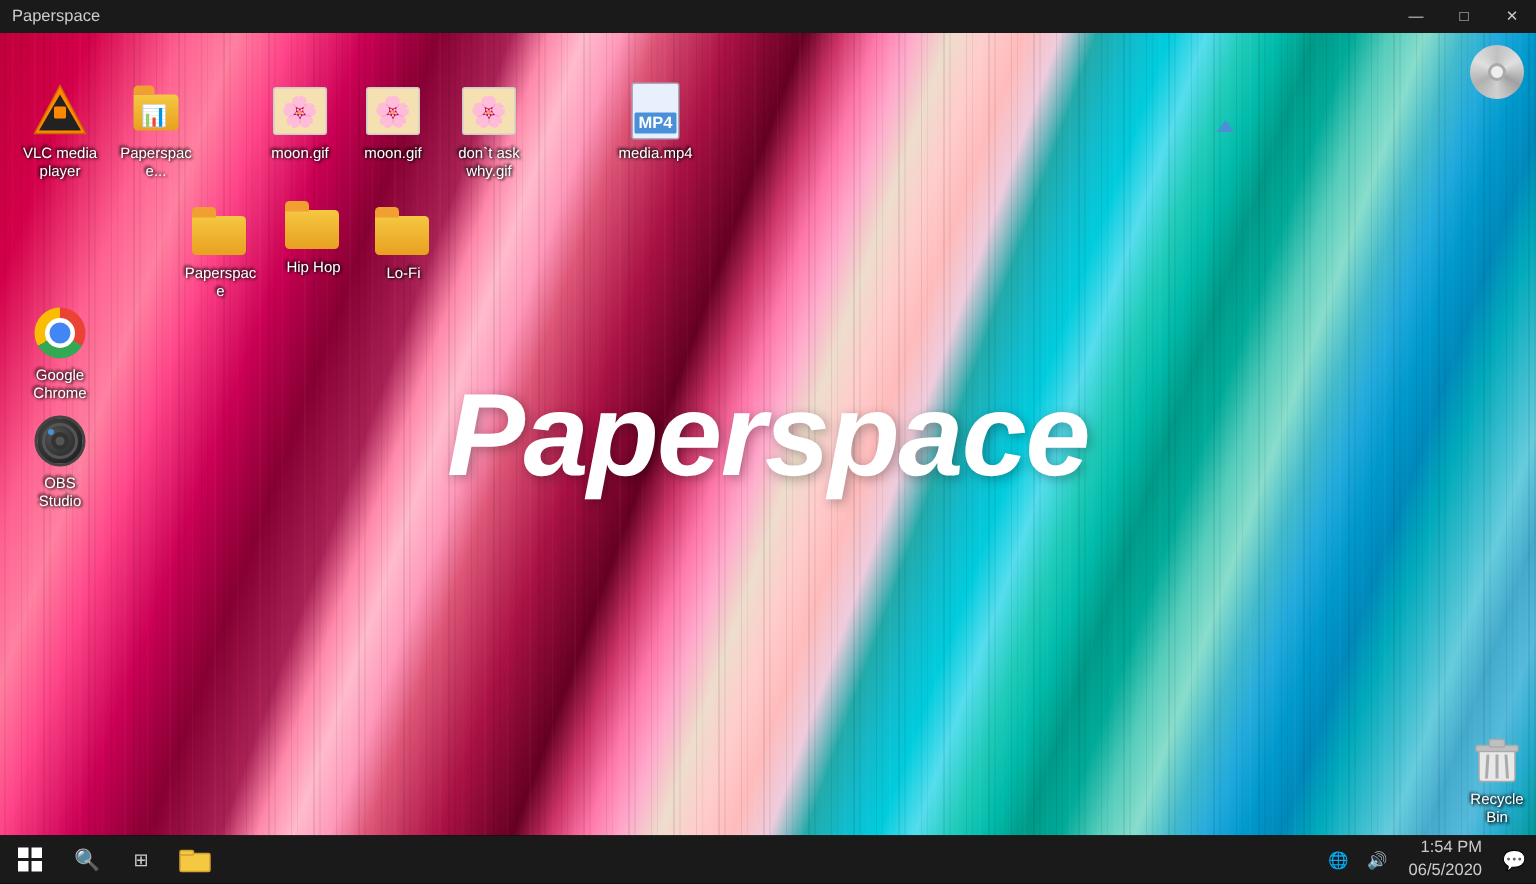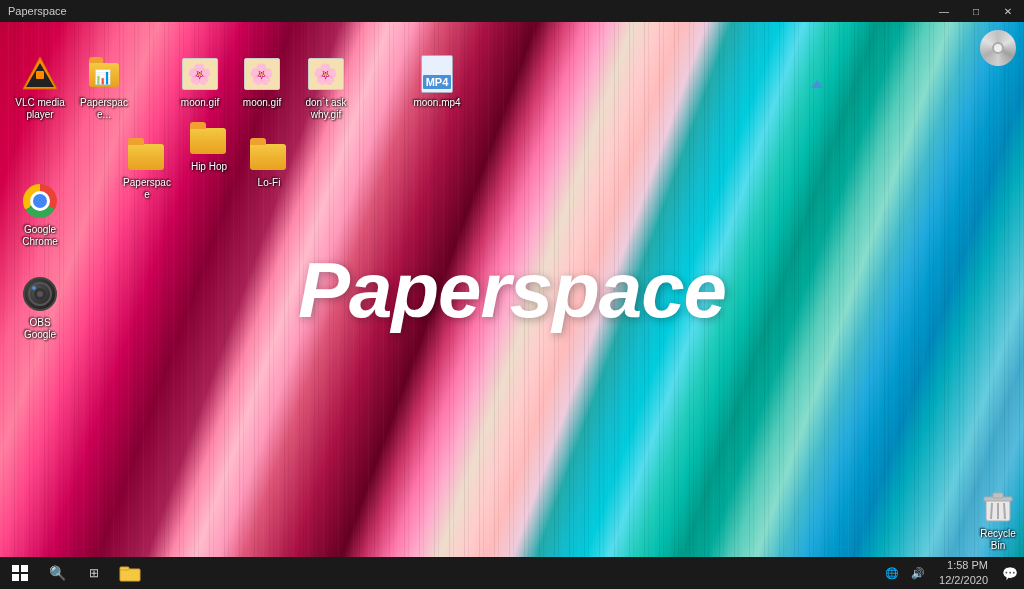--- a/index.html
+++ b/index.html
@@ -416,72 +416,72 @@
       <span class="icon-label">don`t ask why.gif</span>
     </div>
 
     <div class="icon" style="top:28px;left:405px;">
       <div class="icon-img">
         <div style="width:32px;height:38px;background:#e8f0fe;border:1px solid #aab;border-radius:2px;display:flex;flex-direction:column;align-items:center;justify-content:flex-end;padding-bottom:3px;">
           <div style="font-size:11px;background:#4a90d9;color:white;padding:1px 3px;border-radius:1px;font-weight:bold;">MP4</div>
           <div style="position:absolute;top:30px;left:406px;width:0;height:0;border-left:6px solid transparent;border-right:6px solid transparent;border-bottom:8px solid #4a90d9;margin-bottom:2px;"></div>
         </div>
       </div>
-      <span class="icon-label">moon.mp4</span>
+      <span class="icon-label">media.mp4</span>
     </div>
 
     <div class="icon" style="top:108px;left:115px;">
       <div class="icon-img">
         <div style="position:relative;width:38px;height:32px;">
           <div style="position:absolute;top:6px;left:0;width:36px;height:26px;background:linear-gradient(180deg,#f5c842,#e8a020);border-radius:0 3px 3px 3px;"></div>
           <div style="position:absolute;top:0;left:0;width:16px;height:7px;background:#f0a030;border-radius:3px 3px 0 0;"></div>
         </div>
       </div>
       <span class="icon-label">Paperspace</span>
     </div>
 
-    <div class="icon" style="top:92px;left:177px;">
+    <div class="icon" style="top:104px;left:177px;">
       <div class="icon-img">
         <div style="position:relative;width:38px;height:32px;">
           <div style="position:absolute;top:6px;left:0;width:36px;height:26px;background:linear-gradient(180deg,#f5c842,#e8a020);border-radius:0 3px 3px 3px;"></div>
           <div style="position:absolute;top:0;left:0;width:16px;height:7px;background:#f0a030;border-radius:3px 3px 0 0;"></div>
         </div>
       </div>
       <span class="icon-label">Hip Hop</span>
     </div>
 
     <div class="icon" style="top:108px;left:237px;">
       <div class="icon-img">
         <div style="position:relative;width:38px;height:32px;">
           <div style="position:absolute;top:6px;left:0;width:36px;height:26px;background:linear-gradient(180deg,#f5c842,#e8a020);border-radius:0 3px 3px 3px;"></div>
           <div style="position:absolute;top:0;left:0;width:16px;height:7px;background:#f0a030;border-radius:3px 3px 0 0;"></div>
         </div>
       </div>
       <span class="icon-label">Lo-Fi</span>
     </div>
 
-    <div class="icon" style="top:155px;left:8px;">
+    <div class="icon" style="top:176px;left:8px;">
       <div class="icon-img">
         <div class="chrome-icon"></div>
       </div>
       <span class="icon-label">Google Chrome</span>
     </div>
 
     <div class="icon" style="top:248px;left:8px;">
       <div class="icon-img">
         <div class="obs-circle">
           <svg width="26" height="26" viewBox="0 0 26 26">
             <circle cx="13" cy="13" r="11" fill="none" stroke="#555" stroke-width="2"></circle>
             <circle cx="13" cy="13" r="6" fill="#333"></circle>
             <circle cx="13" cy="13" r="3" fill="#555"></circle>
             <circle cx="7" cy="7" r="2" fill="#4a90d9"></circle>
           </svg>
         </div>
       </div>
-      <span class="icon-label">OBS Google</span>
+      <span class="icon-label">OBS Studio</span>
     </div>
 
     <div class="icon" style="top:463px;left:966px;">
       <div class="icon-img recycle-icon">
         <svg width="34" height="36" viewBox="0 0 34 36">
           <rect x="5" y="10" width="24" height="22" rx="2" fill="#e8e8e8" stroke="#aaa" stroke-width="1"></rect>
           <rect x="3" y="8" width="28" height="4" rx="1" fill="#c0c0c0" stroke="#aaa" stroke-width="1"></rect>
           <rect x="12" y="4" width="10" height="5" rx="1" fill="#c0c0c0" stroke="#aaa" stroke-width="1"></rect>
           <line x1="11" y1="14" x2="10" y2="30" stroke="#aaa" stroke-width="2"></line>
           <line x1="17" y1="14" x2="17" y2="30" stroke="#aaa" stroke-width="2"></line>
@@ -524,21 +524,21 @@
 
   <div id="taskbar-system-tray">
     <div class="tray-item">
       <span>🌐</span>
     </div>
     <div class="tray-item">
       <span>🔊</span>
     </div>
 
     <div id="clock">
-      <span>1:58 PM</span>
-      <span>12/2/2020</span>
+      <span>1:54 PM</span>
+      <span>06/5/2020</span>
     </div>
 
     <div id="notification-btn">
       <span>💬</span>
     </div>
   </div>
 </div>
 
 </body></html>

